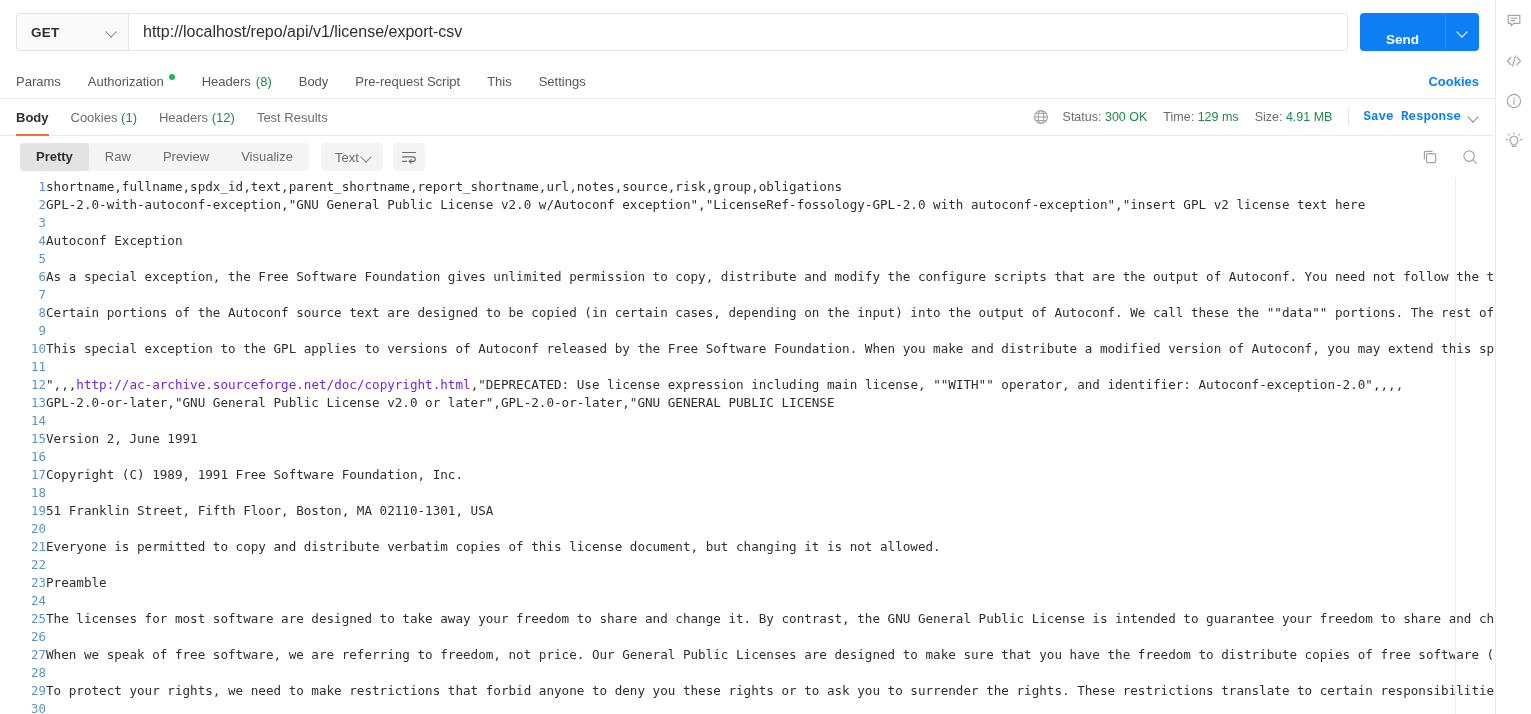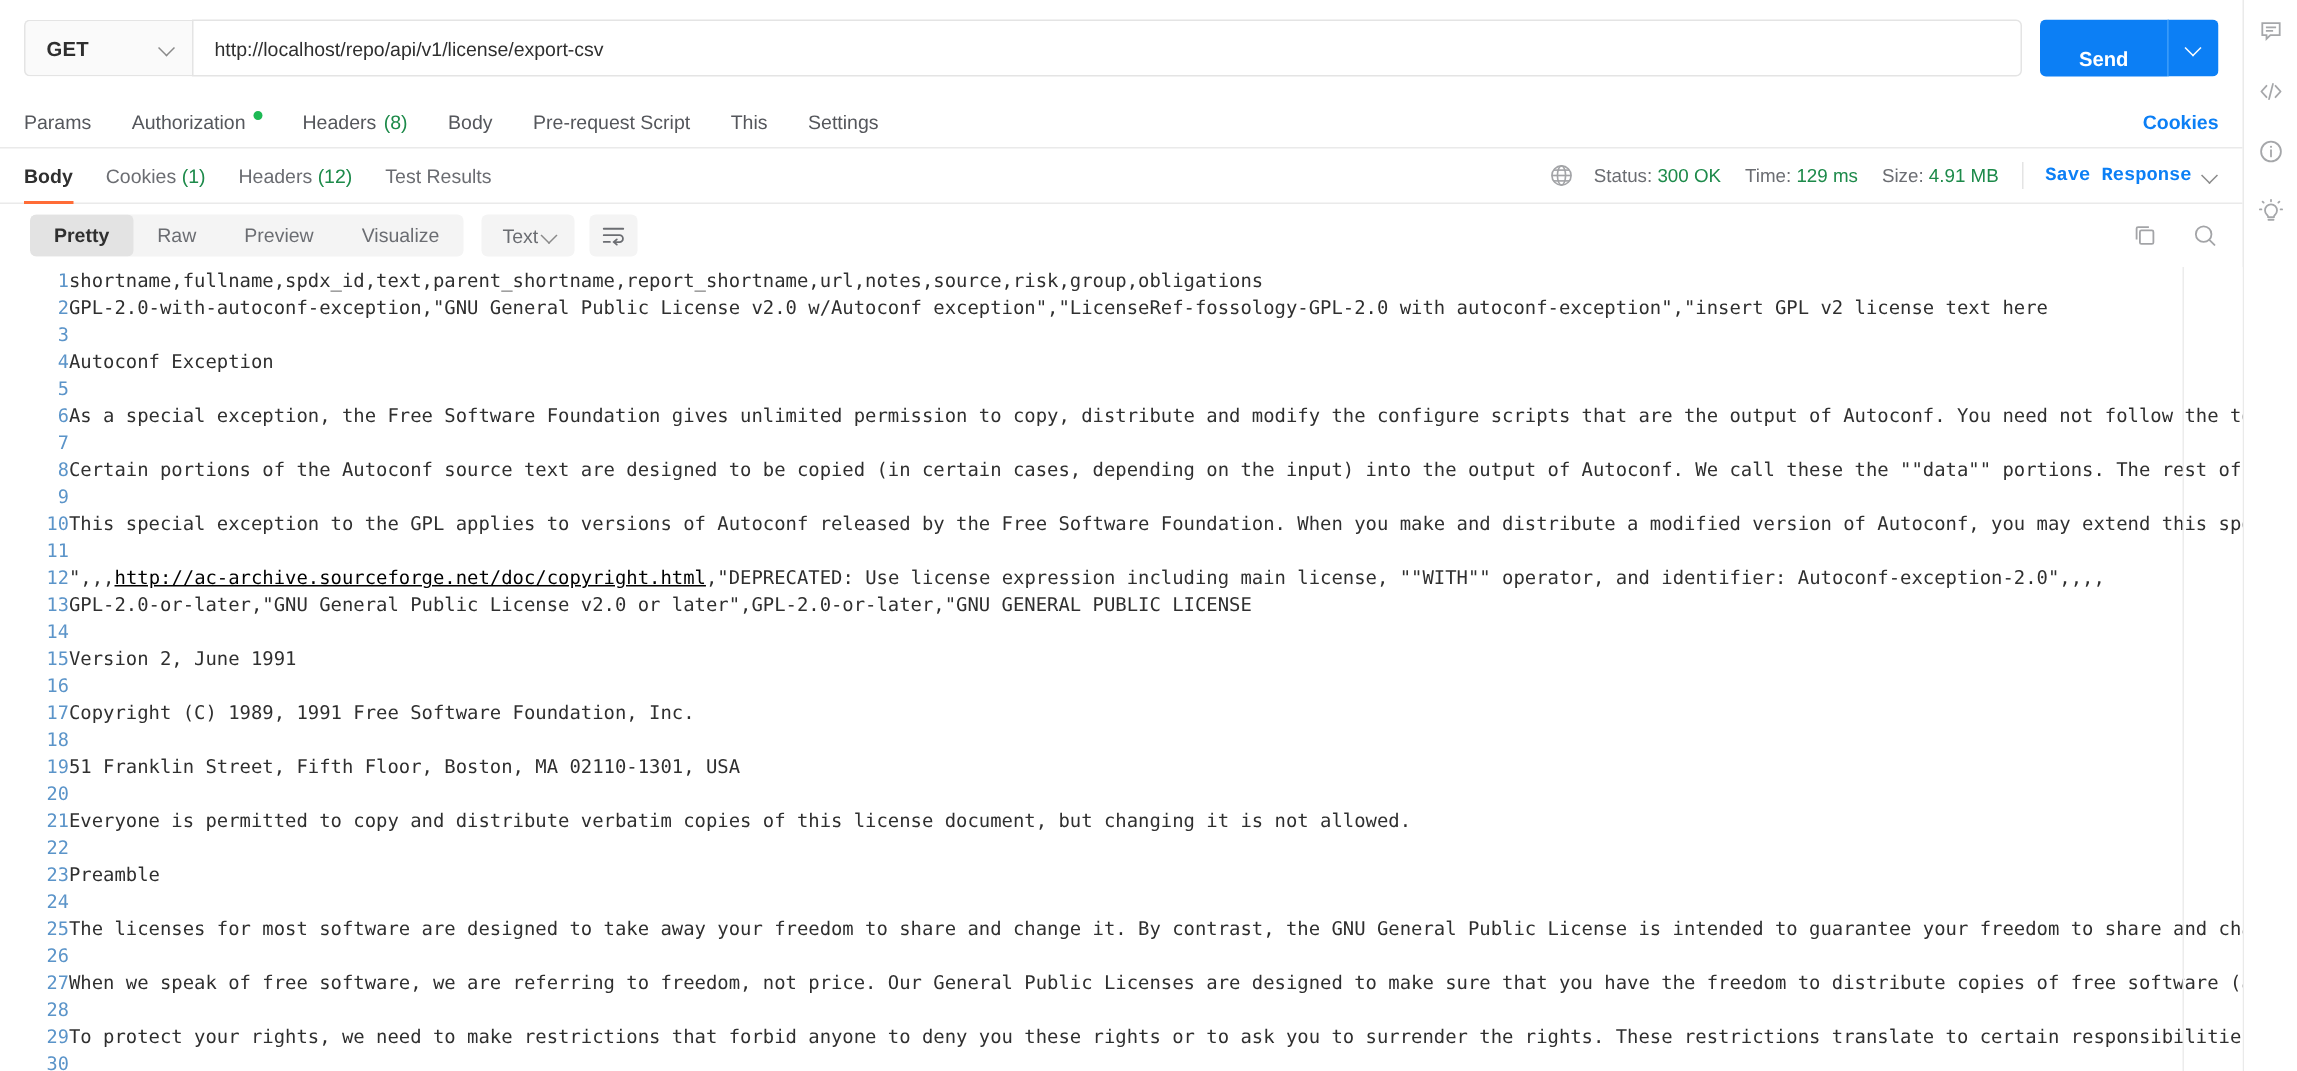--- a/index.html
+++ b/index.html
@@ -69,21 +69,21 @@
   }
   .url-input {
     flex: 1;
     height: 38px;
     border: 1px solid #e4e4e4;
     border-radius: 0 4px 4px 0;
     background: #fff;
     display: flex;
     align-items: center;
     padding: 0 14px;
-    font-size: 13px;
+    font-size: 16px;
     color: #2f2f2f;
     cursor: text;
     overflow: hidden;
     white-space: nowrap;
   }
   .send-wrap {
     margin-left: 12px;
     display: flex;
     height: 38px;
     border-radius: 4px;
@@ -308,22 +308,21 @@
     color: #5b94c9;
     user-select: none;
     font-size: 12.4px;
   }
   .lt {
     padding-left: 16px;
     color: #2f2f2f;
     white-space: pre;
   }
   .lt a, .lt .link {
-    color: #000000;
-    text-decoration: underline;
+    color: #6d28d9;
   }
   .vscroll-track {
     position: absolute;
     top: 0;
     left: 1455px;
     width: 1px;
     height: 100%;
     background: #ececec;
   }
   .vscroll-thumb {

